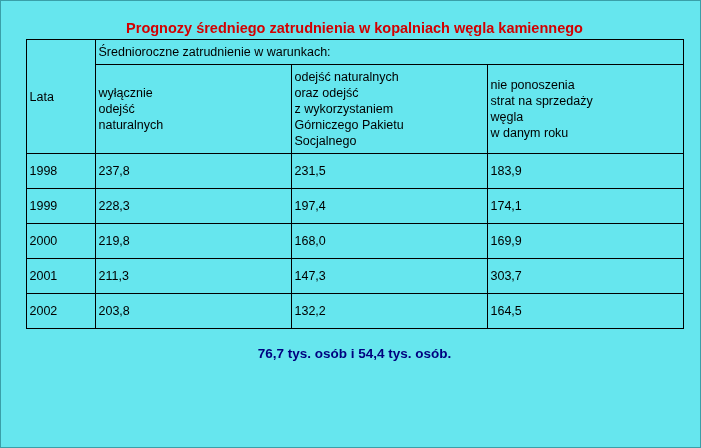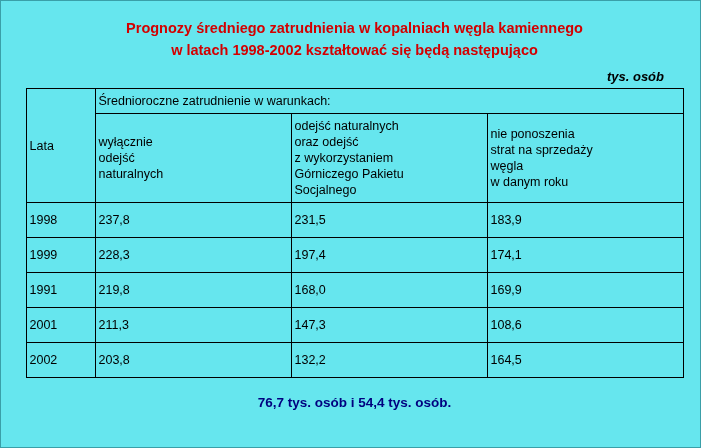--- a/index.html
+++ b/index.html
@@ -87,24 +87,22 @@
   }
   .footer .line { display: block; }
 </style>
 </head>
 <body>
 
 <div class="frame">
 
   <div class="title">
     <span class="line">Prognozy średniego zatrudnienia w kopalniach węgla kamiennego</span>
-    <span class="line">w latach 1998-2002 kształtować się będą następująco</span>
   </div>
 
-  <div class="units">tys. osób</div>
 
   <table class="main">
     <tbody>
       <tr>
         <td class="years-head" rowspan="2">Lata</td>
         <td class="group-head" colspan="3">Średnioroczne zatrudnienie w warunkach:</td>
       </tr>
       <tr>
         <td class="sub-head" style="width:200px;">
           <span style="white-space:pre-line;">wyłącznie
@@ -132,30 +130,30 @@
         <td class="data-cell">231,5</td>
         <td class="data-cell">183,9</td>
       </tr>
       <tr>
         <td class="year-cell">1999</td>
         <td class="data-cell">228,3</td>
         <td class="data-cell">197,4</td>
         <td class="data-cell">174,1</td>
       </tr>
       <tr>
-        <td class="year-cell">1991</td>
+        <td class="year-cell">2000</td>
         <td class="data-cell">219,8</td>
         <td class="data-cell">168,0</td>
         <td class="data-cell">169,9</td>
       </tr>
       <tr>
         <td class="year-cell">2001</td>
         <td class="data-cell">211,3</td>
         <td class="data-cell">147,3</td>
-        <td class="data-cell">108,6</td>
+        <td class="data-cell">303,7</td>
       </tr>
       <tr>
         <td class="year-cell">2002</td>
         <td class="data-cell">203,8</td>
         <td class="data-cell">132,2</td>
         <td class="data-cell">164,5</td>
       </tr>
     </tbody>
   </table>
 

